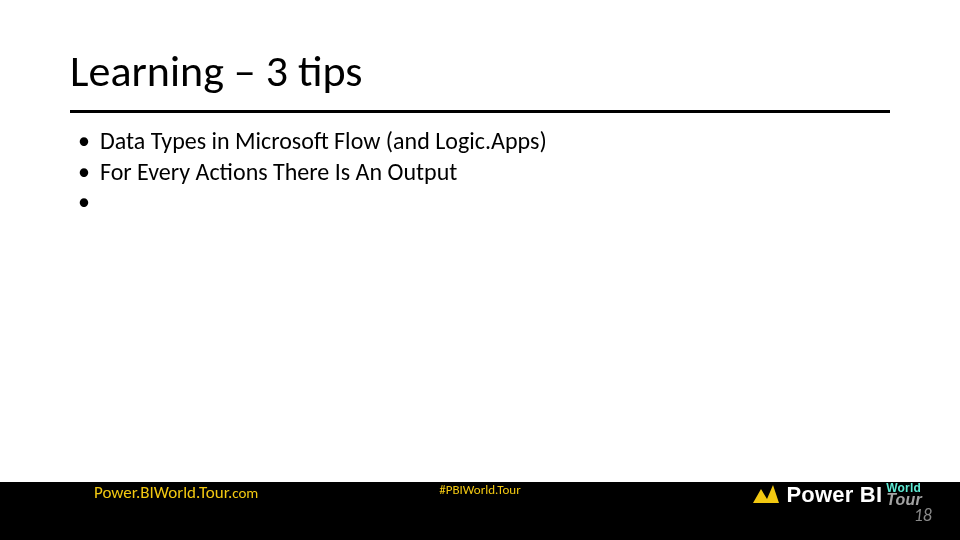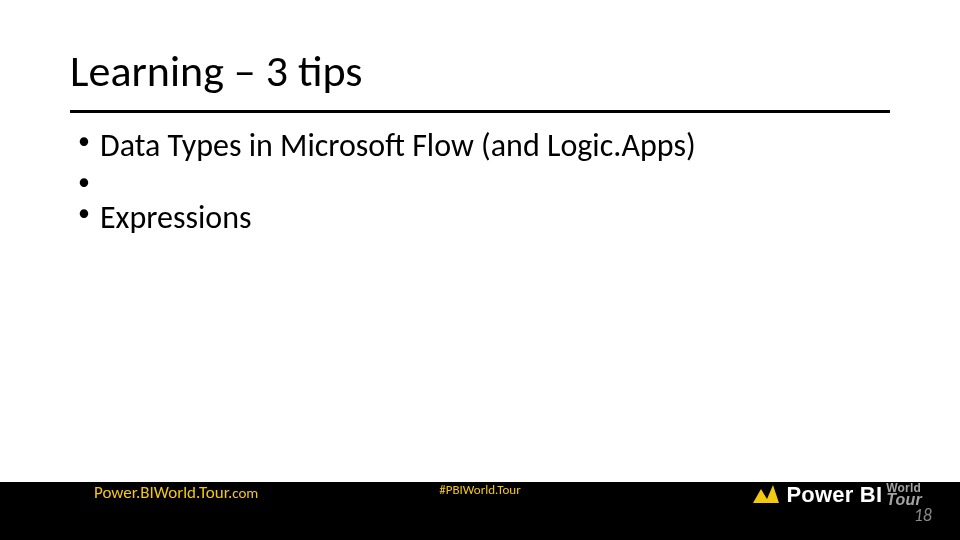--- a/index.html
+++ b/index.html
@@ -4,54 +4,54 @@
 <style>
   * { margin: 0; padding: 0; box-sizing: border-box; }
   html, body { width: 960px; height: 540px; font-family: Calibri, "Segoe UI", Arial, sans-serif; background: #fff; overflow: hidden; }
   .slide { position: relative; width: 960px; height: 540px; }
   .title-wrap { position: absolute; left: 70px; right: 70px; top: 44px; }
   .title { font-size: 44px; font-weight: 400; color: #000; padding-bottom: 10px; }
   .title-rule { height: 3px; background: #000; width: 100%; margin-top: 2px; }
   .body { position: absolute; left: 78px; top: 126px; right: 80px; }
   .bullet-row { display: flex; align-items: flex-start; line-height: 1.28; }
   .bullet-dot { font-size: 24px; color: #000; margin-right: 10px; margin-top: 0; }
-  .bullet-text { font-size: 32px; color: #000; }
+  .bullet-text { font-size: 24px; color: #000; }
   .footer { position: absolute; left: 0; right: 0; bottom: 0; height: 58px; background: #000; display: flex; align-items: flex-start; }
   .footer-left { color: #f2c811; font-size: 17px; margin-left: 94px; font-weight: 400; }
   .footer-left .dom { font-size: 15px; }
   .footer-center { position: absolute; left: 50%; transform: translateX(-50%); color: #f2c811; font-size: 13px; }
   .footer-logo { position: absolute; right: 38px; display: flex; align-items: center; gap: 8px; }
   .logo-mark svg { display: block; }
   .logo-text { color: #fff; font-weight: 700; font-size: 22px; letter-spacing: 0.2px; font-family: "Segoe UI", Arial, sans-serif; display: flex; align-items: center; }
   .logo-sub { display: flex; flex-direction: column; line-height: 0.82; margin-left: 4px; }
-  .logo-sub .w { color: #a3a3a3; font-size: 12px; font-weight: 700; }
+  .logo-sub .w { color: #5eead4; font-size: 12px; font-weight: 700; }
   .logo-sub .t { color: #a3a3a3; font-size: 16px; font-weight: 700; font-style: italic; }
   .slide-number { position: absolute; right: 28px; bottom: 14px; color: #888; font-size: 18px; font-style: italic; }
 </style>
 </head>
 <body>
 
 <div class="slide">
 
   <div class="title-wrap">
     <h1 class="title">Learning – 3 tips</h1>
     <div class="title-rule"></div>
   </div>
 
   <div class="body">
     <div class="bullet-row">
       <span class="bullet-dot">•</span>
       <span class="bullet-text">Data Types in Microsoft Flow (and Logic.Apps)</span>
     </div>
     <div class="bullet-row">
       <span class="bullet-dot">•</span>
+      <span class="bullet-text">For Every Actions There Is An Output</span>
     </div>
     <div class="bullet-row">
       <span class="bullet-dot">•</span>
-      <span class="bullet-text">Expressions</span>
     </div>
   </div>
 
   <div class="footer">
     <div class="footer-left">
       <span>Power.BIWorld.Tour.</span><span class="dom">com</span>
     </div>
     <div class="footer-center">#PBIWorld.Tour</div>
     <div class="footer-logo">
       <span class="logo-mark">

